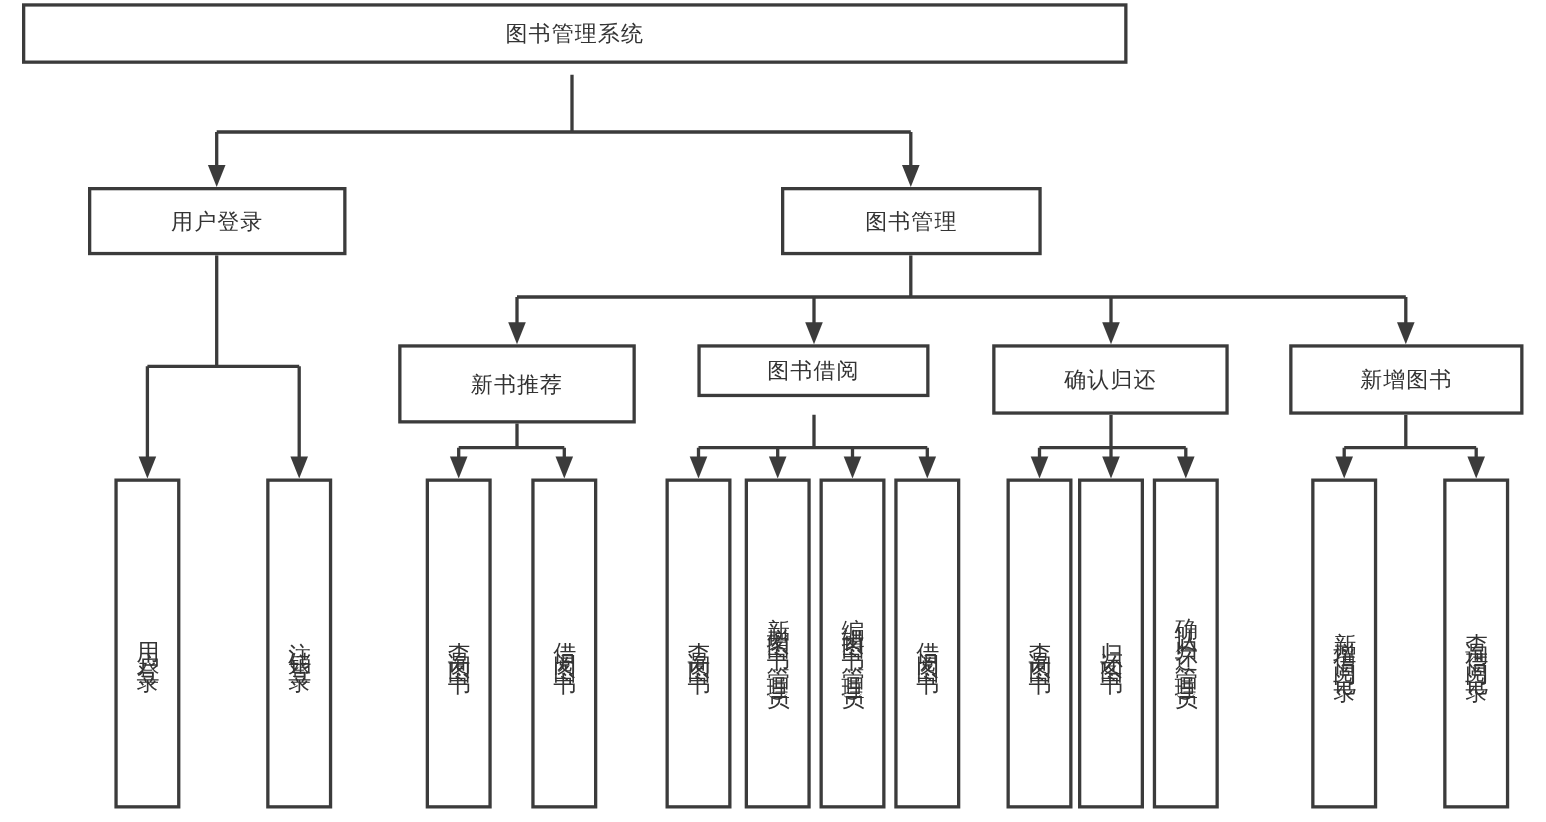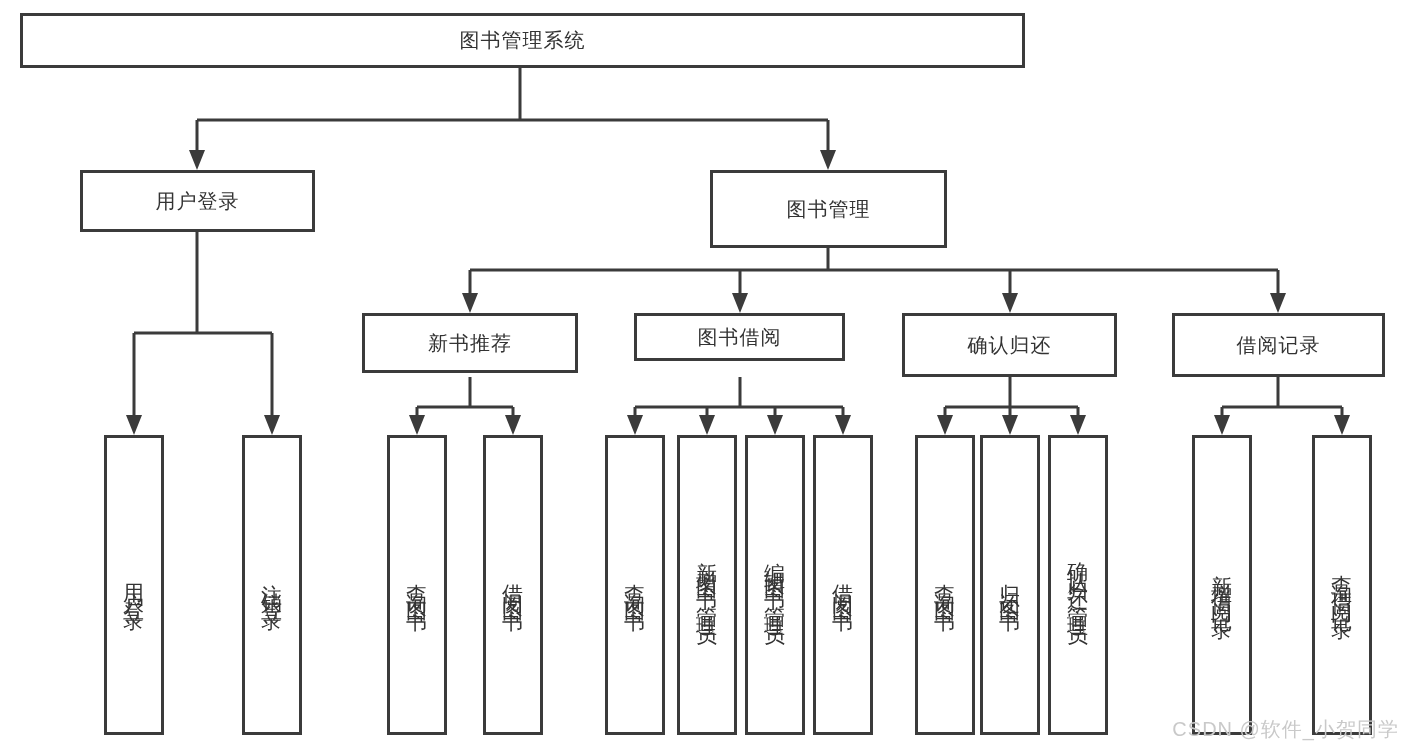--- a/index.html
+++ b/index.html
@@ -84,42 +84,42 @@
       <polygon points="767,415 783,415 775,435"></polygon>
       <polygon points="835,415 851,415 843,435"></polygon>
       <polygon points="937,415 953,415 945,435"></polygon>
       <polygon points="1002,415 1018,415 1010,435"></polygon>
       <polygon points="1070,415 1086,415 1078,435"></polygon>
       <polygon points="1214,415 1230,415 1222,435"></polygon>
       <polygon points="1334,415 1350,415 1342,435"></polygon>
     </g>
   </svg>
 
-  <div class="node" style="left:20px; top:13px; width:1005px; height:55px;">
+  <div class="node" style="left:20px; top:3px; width:1005px; height:55px;">
     <span class="hlabel">图书管理系统</span>
   </div>
 
   <div class="node" style="left:80px; top:170px; width:235px; height:62px;">
     <span class="hlabel">用户登录</span>
   </div>
-  <div class="node" style="left:710px; top:170px; width:237px; height:78px;">
+  <div class="node" style="left:710px; top:170px; width:237px; height:62px;">
     <span class="hlabel">图书管理</span>
   </div>
 
-  <div class="node" style="left:362px; top:313px; width:216px; height:60px;">
+  <div class="node" style="left:362px; top:313px; width:216px; height:72px;">
     <span class="hlabel">新书推荐</span>
   </div>
   <div class="node" style="left:634px; top:313px; width:211px; height:48px;">
     <span class="hlabel">图书借阅</span>
   </div>
   <div class="node" style="left:902px; top:313px; width:215px; height:64px;">
     <span class="hlabel">确认归还</span>
   </div>
   <div class="node" style="left:1172px; top:313px; width:213px; height:64px;">
-    <span class="hlabel">借阅记录</span>
+    <span class="hlabel">新增图书</span>
   </div>
 
   <div class="node leaf" style="left:104px;">
     <span class="vlabel">用户登录</span>
   </div>
   <div class="node leaf" style="left:242px;">
     <span class="vlabel">注销登录</span>
   </div>
   <div class="node leaf" style="left:387px;">
     <span class="vlabel">查询图书</span>
@@ -148,15 +148,14 @@
   <div class="node leaf" style="left:1048px;">
     <span class="vlabel">确认归还（管理员）</span>
   </div>
   <div class="node leaf" style="left:1192px;">
     <span class="vlabel">新增借阅记录</span>
   </div>
   <div class="node leaf" style="left:1312px;">
     <span class="vlabel">查询借阅记录</span>
   </div>
 
-  <div class="watermark">CSDN @软件_小贺同学</div>
 
 </div>
 
 </body></html>

